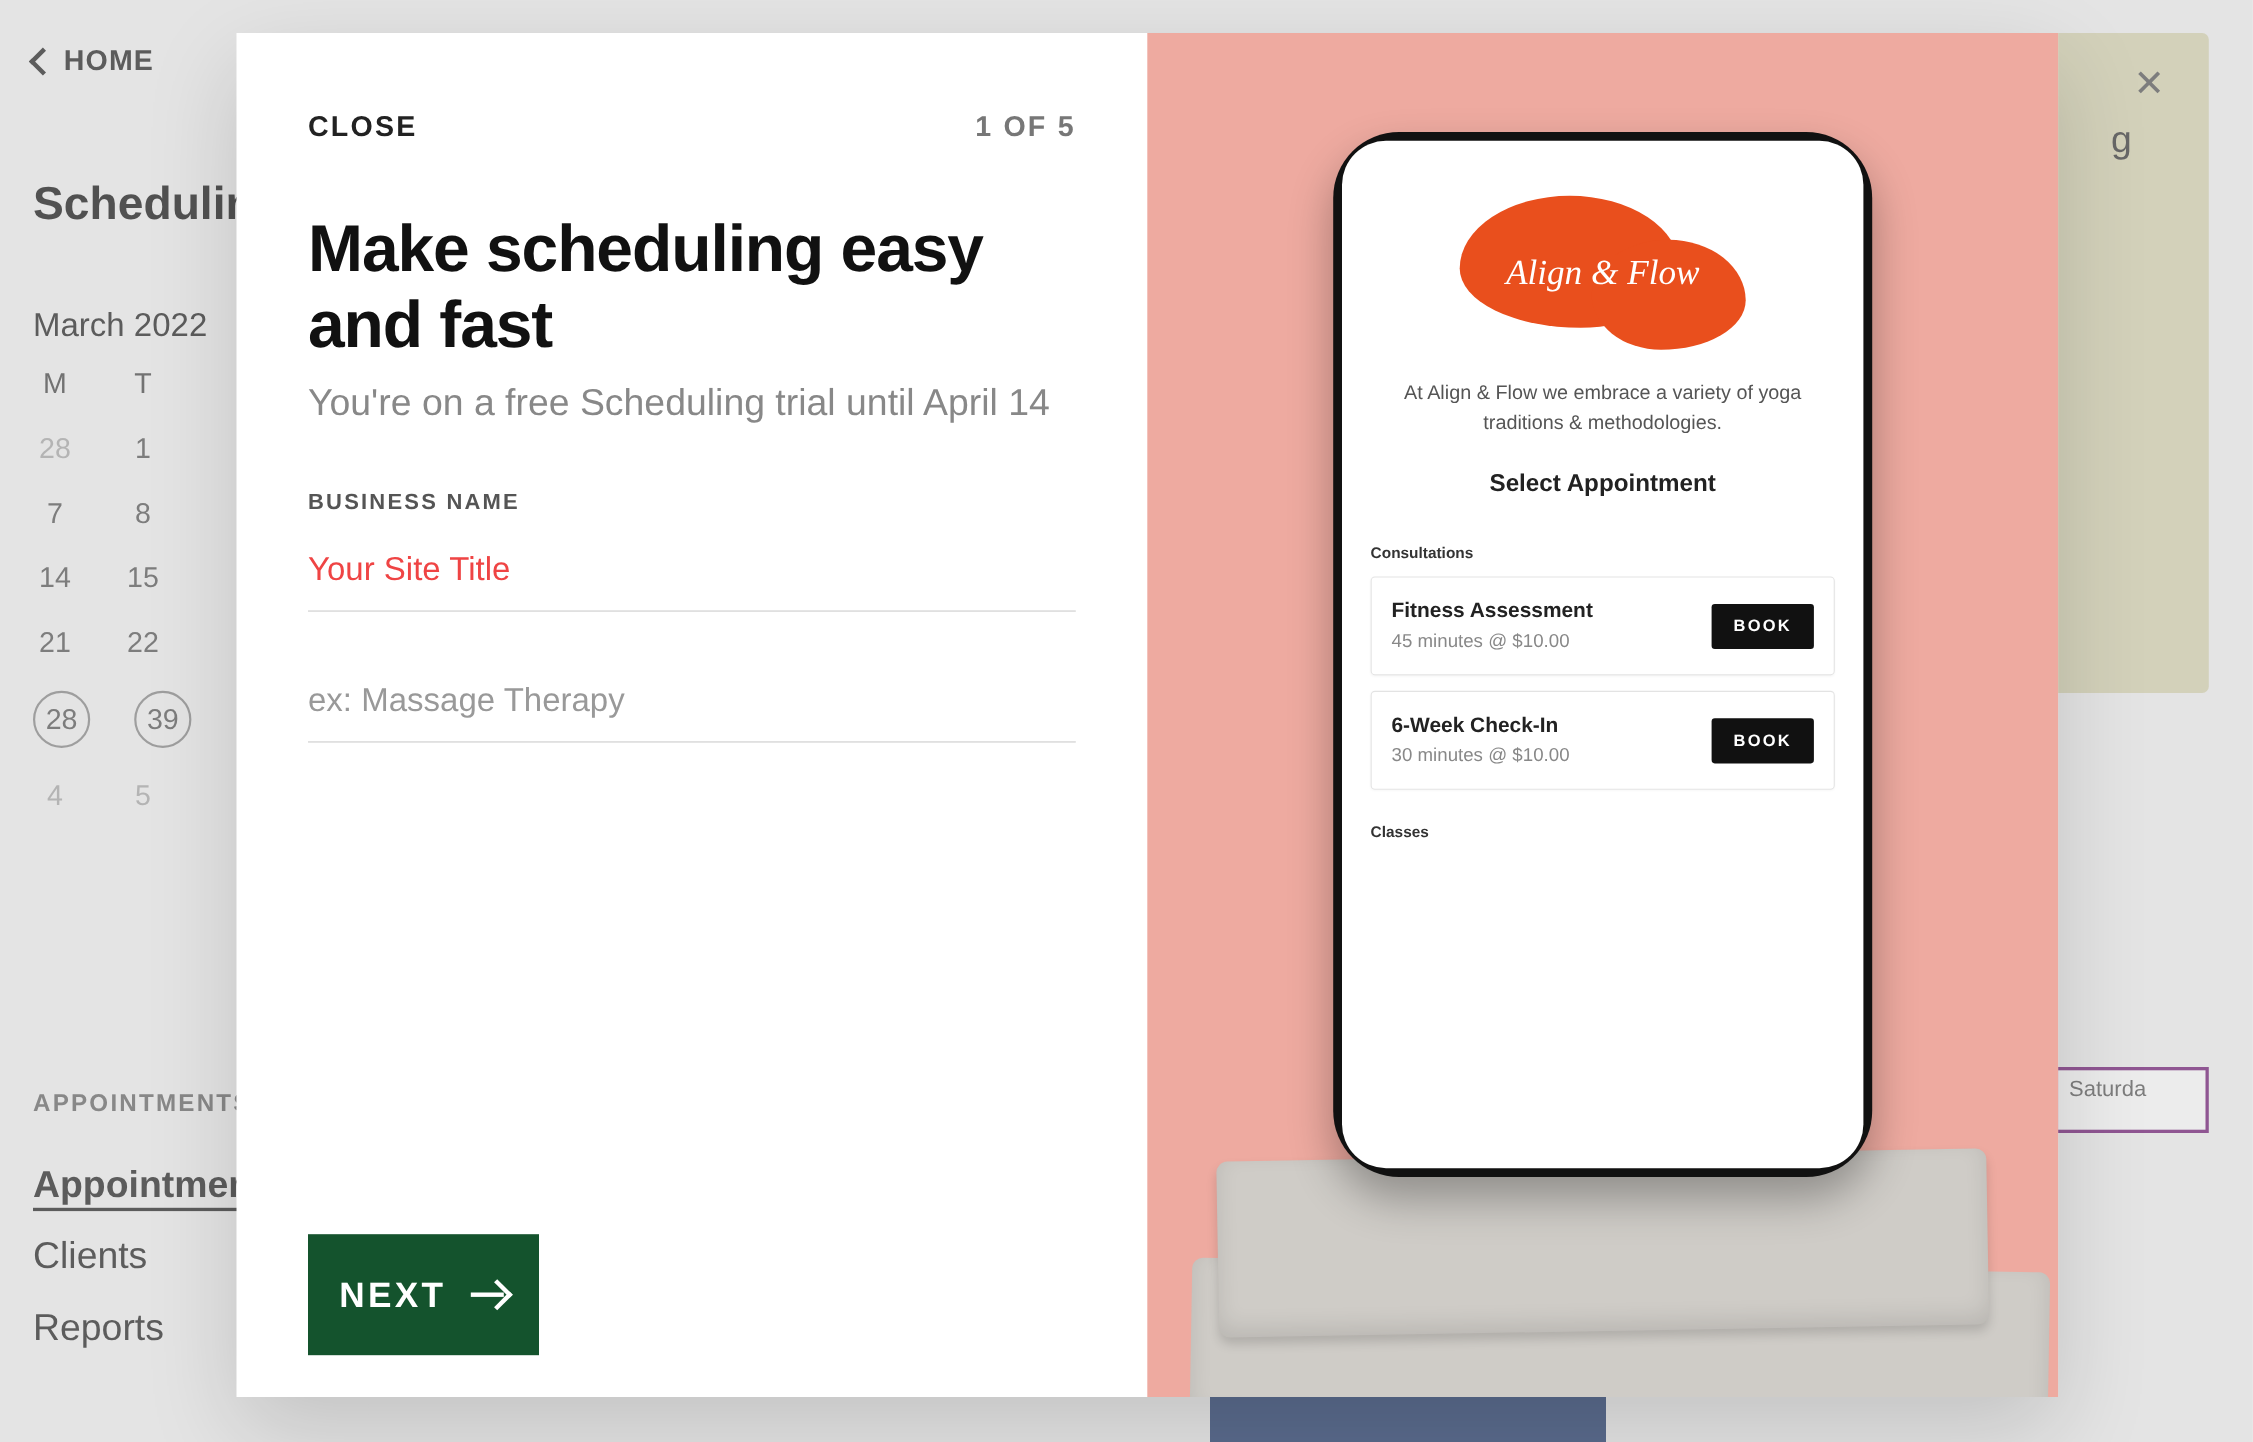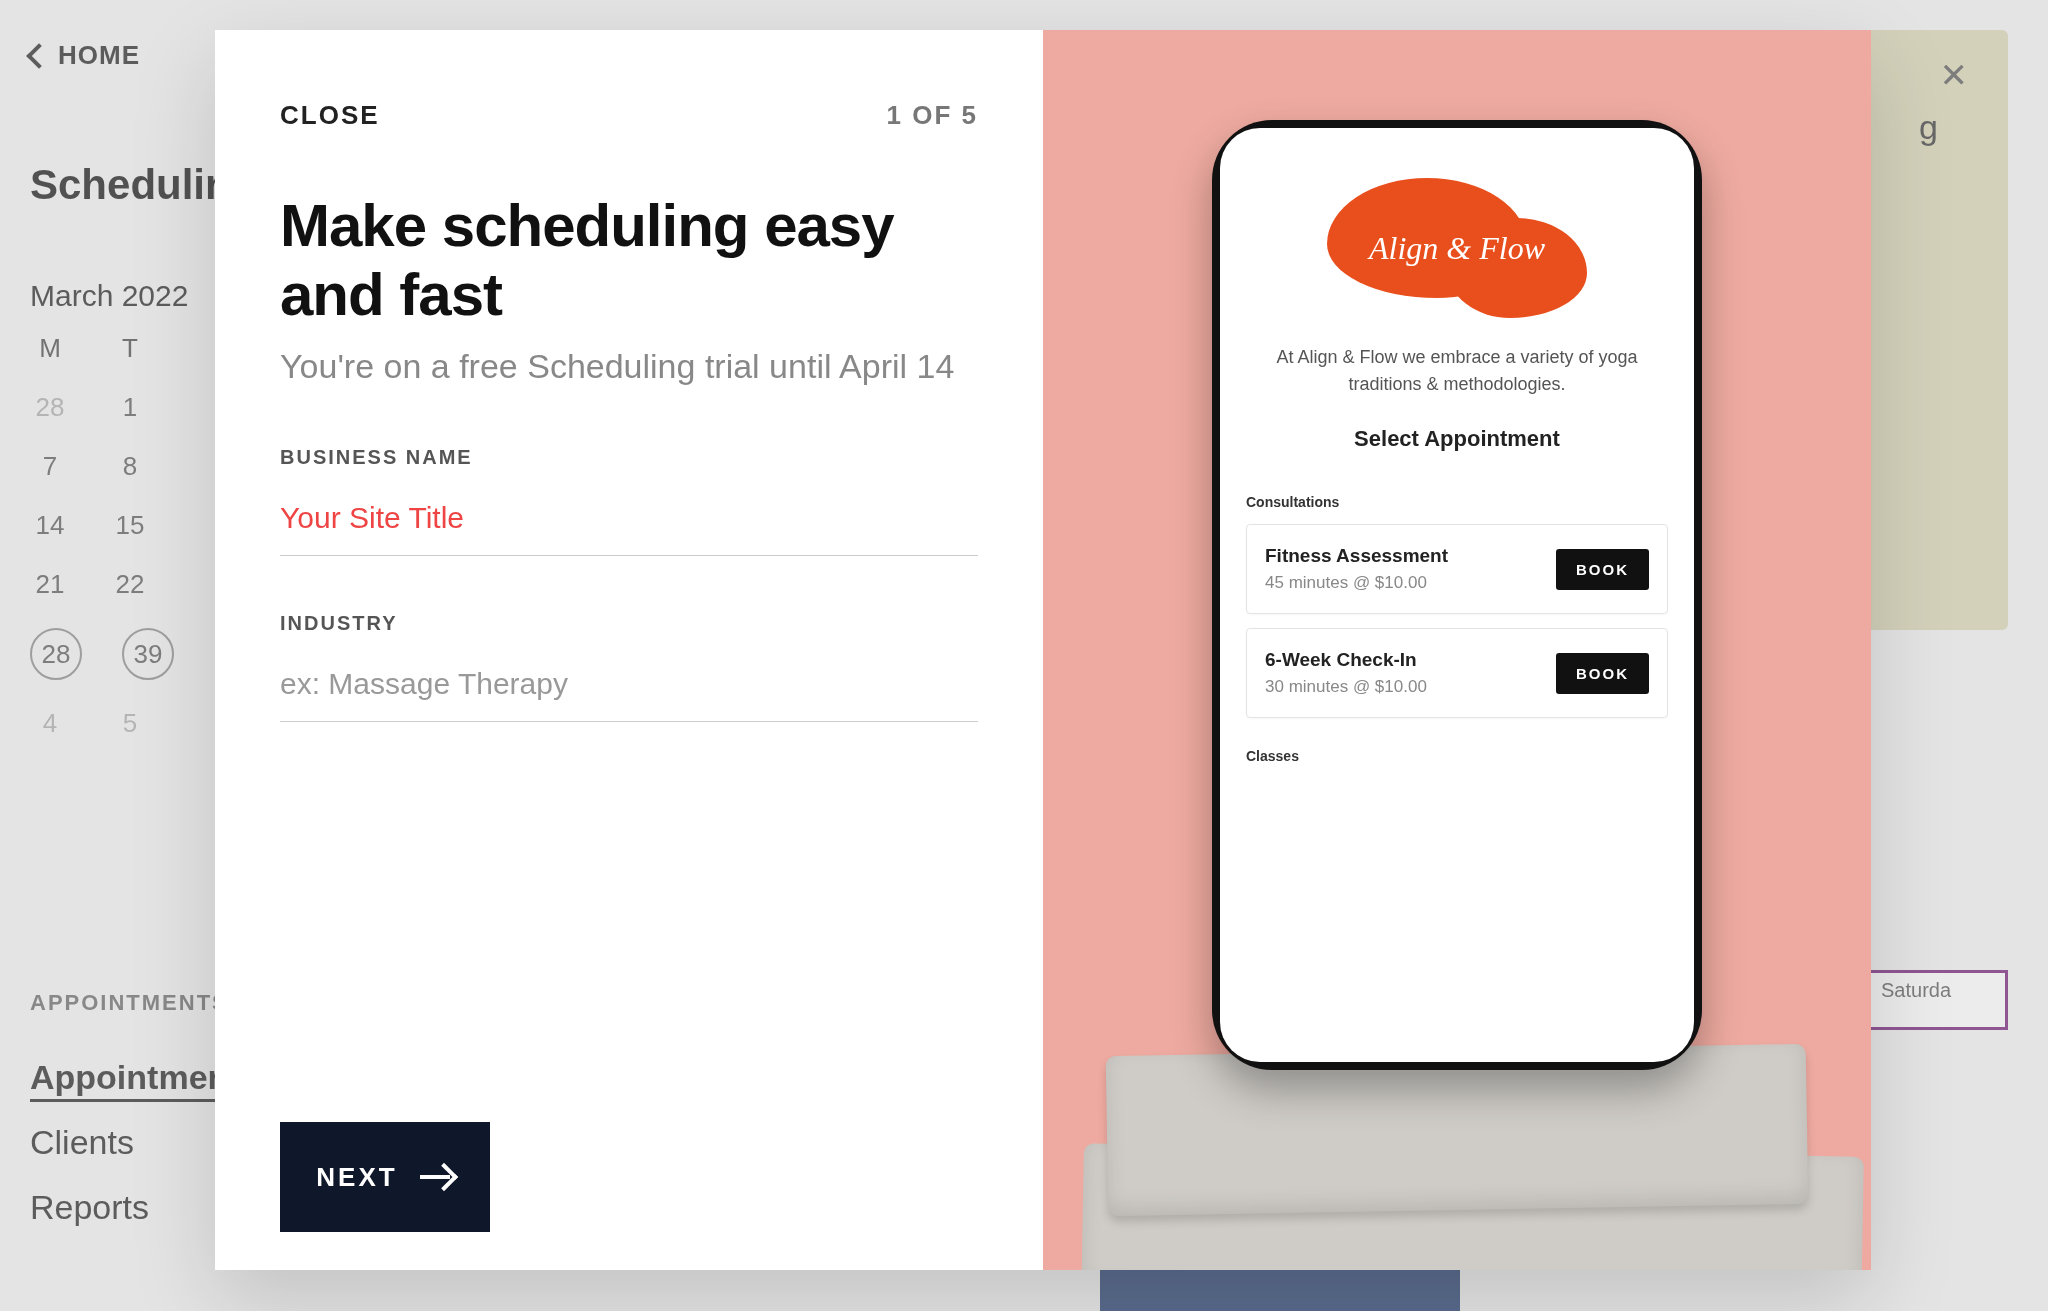--- a/index.html
+++ b/index.html
@@ -37,21 +37,21 @@
   .modal-left{ width:50%; padding:70px 65px 38px 65px; display:flex; flex-direction:column; }
   .modal-left-top{ display:flex; justify-content:space-between; align-items:center; margin-bottom:60px;}
   .close{ font-size:26px; font-weight:700; letter-spacing:2px; color:#222;}
   .pager{ font-size:26px; letter-spacing:2px; color:#777; font-weight:600;}
   .h1{ font-size:60px; font-weight:800; color:#111; letter-spacing:-1px; margin-bottom:18px;}
   .sub{ font-size:34px; color:#888; margin-bottom:60px;}
   .field-label{ font-size:20px; letter-spacing:2px; color:#555; font-weight:700; margin-bottom:24px;}
   .field{ font-size:30px; color:#ef4444; border:none; border-bottom:1px solid #ccc; width:100%; padding:8px 0 20px 0; background:transparent; outline:none; font-family:inherit; }
   .field::placeholder{ color:#999; }
   .group{ margin-bottom:56px; }
-  .next-btn{ margin-top:auto; background:#0f172a; color:#fff; width:210px; height:110px; display:flex; align-items:center; justify-content:center; gap:22px; font-size:26px; font-weight:700; letter-spacing:3px; }
+  .next-btn{ margin-top:auto; background:#14532d; color:#fff; width:210px; height:110px; display:flex; align-items:center; justify-content:center; gap:22px; font-size:32px; font-weight:700; letter-spacing:3px; }
   .arrow-right{ width:34px; height:34px; position:relative;}
   .arrow-right::before{ content:""; position:absolute; top:50%; left:0; width:30px; height:4px; background:#fff; transform:translateY(-50%);}
   .arrow-right::after{ content:""; position:absolute; right:0; top:50%; width:16px; height:16px; border-top:4px solid #fff; border-right:4px solid #fff; transform:translateY(-50%) rotate(45deg);}
 
   
   .modal-right{ width:50%; background:#eeaaa0; position:relative; overflow:hidden;}
   .phone{ position:absolute; left:50%; top:90px; transform:translateX(-50%); width:490px; height:950px; background:#111; border-radius:60px; padding:8px; box-shadow: 0 20px 40px rgba(0,0,0,0.3);}
   .phone-screen{ background:#fff; width:100%; height:100%; border-radius:40px; padding:50px 26px 20px 26px; overflow:hidden; position:relative;}
   .logo-wrap{ display:flex; justify-content:center; margin-bottom:26px;}
   .logo{ position:relative; width:260px; height:140px;}
@@ -144,21 +144,20 @@
         <div class="pager">1 OF 5</div>
       </div>
       <div class="h1">Make scheduling easy and fast</div>
       <div class="sub">You're on a free Scheduling trial until April 14</div>
 
       <div class="group">
         <div class="field-label">BUSINESS NAME</div>
         <input class="field" value="Your Site Title" style="">
       </div>
       <div class="group">
-        <div class="field-label">INDUSTRY</div>
         <input class="field" placeholder="ex: Massage Therapy" style="">
       </div>
 
       <div class="next-btn">
         <span>NEXT</span>
         <span class="arrow-right"></span>
       </div>
     </div>
 
     <div class="modal-right">

